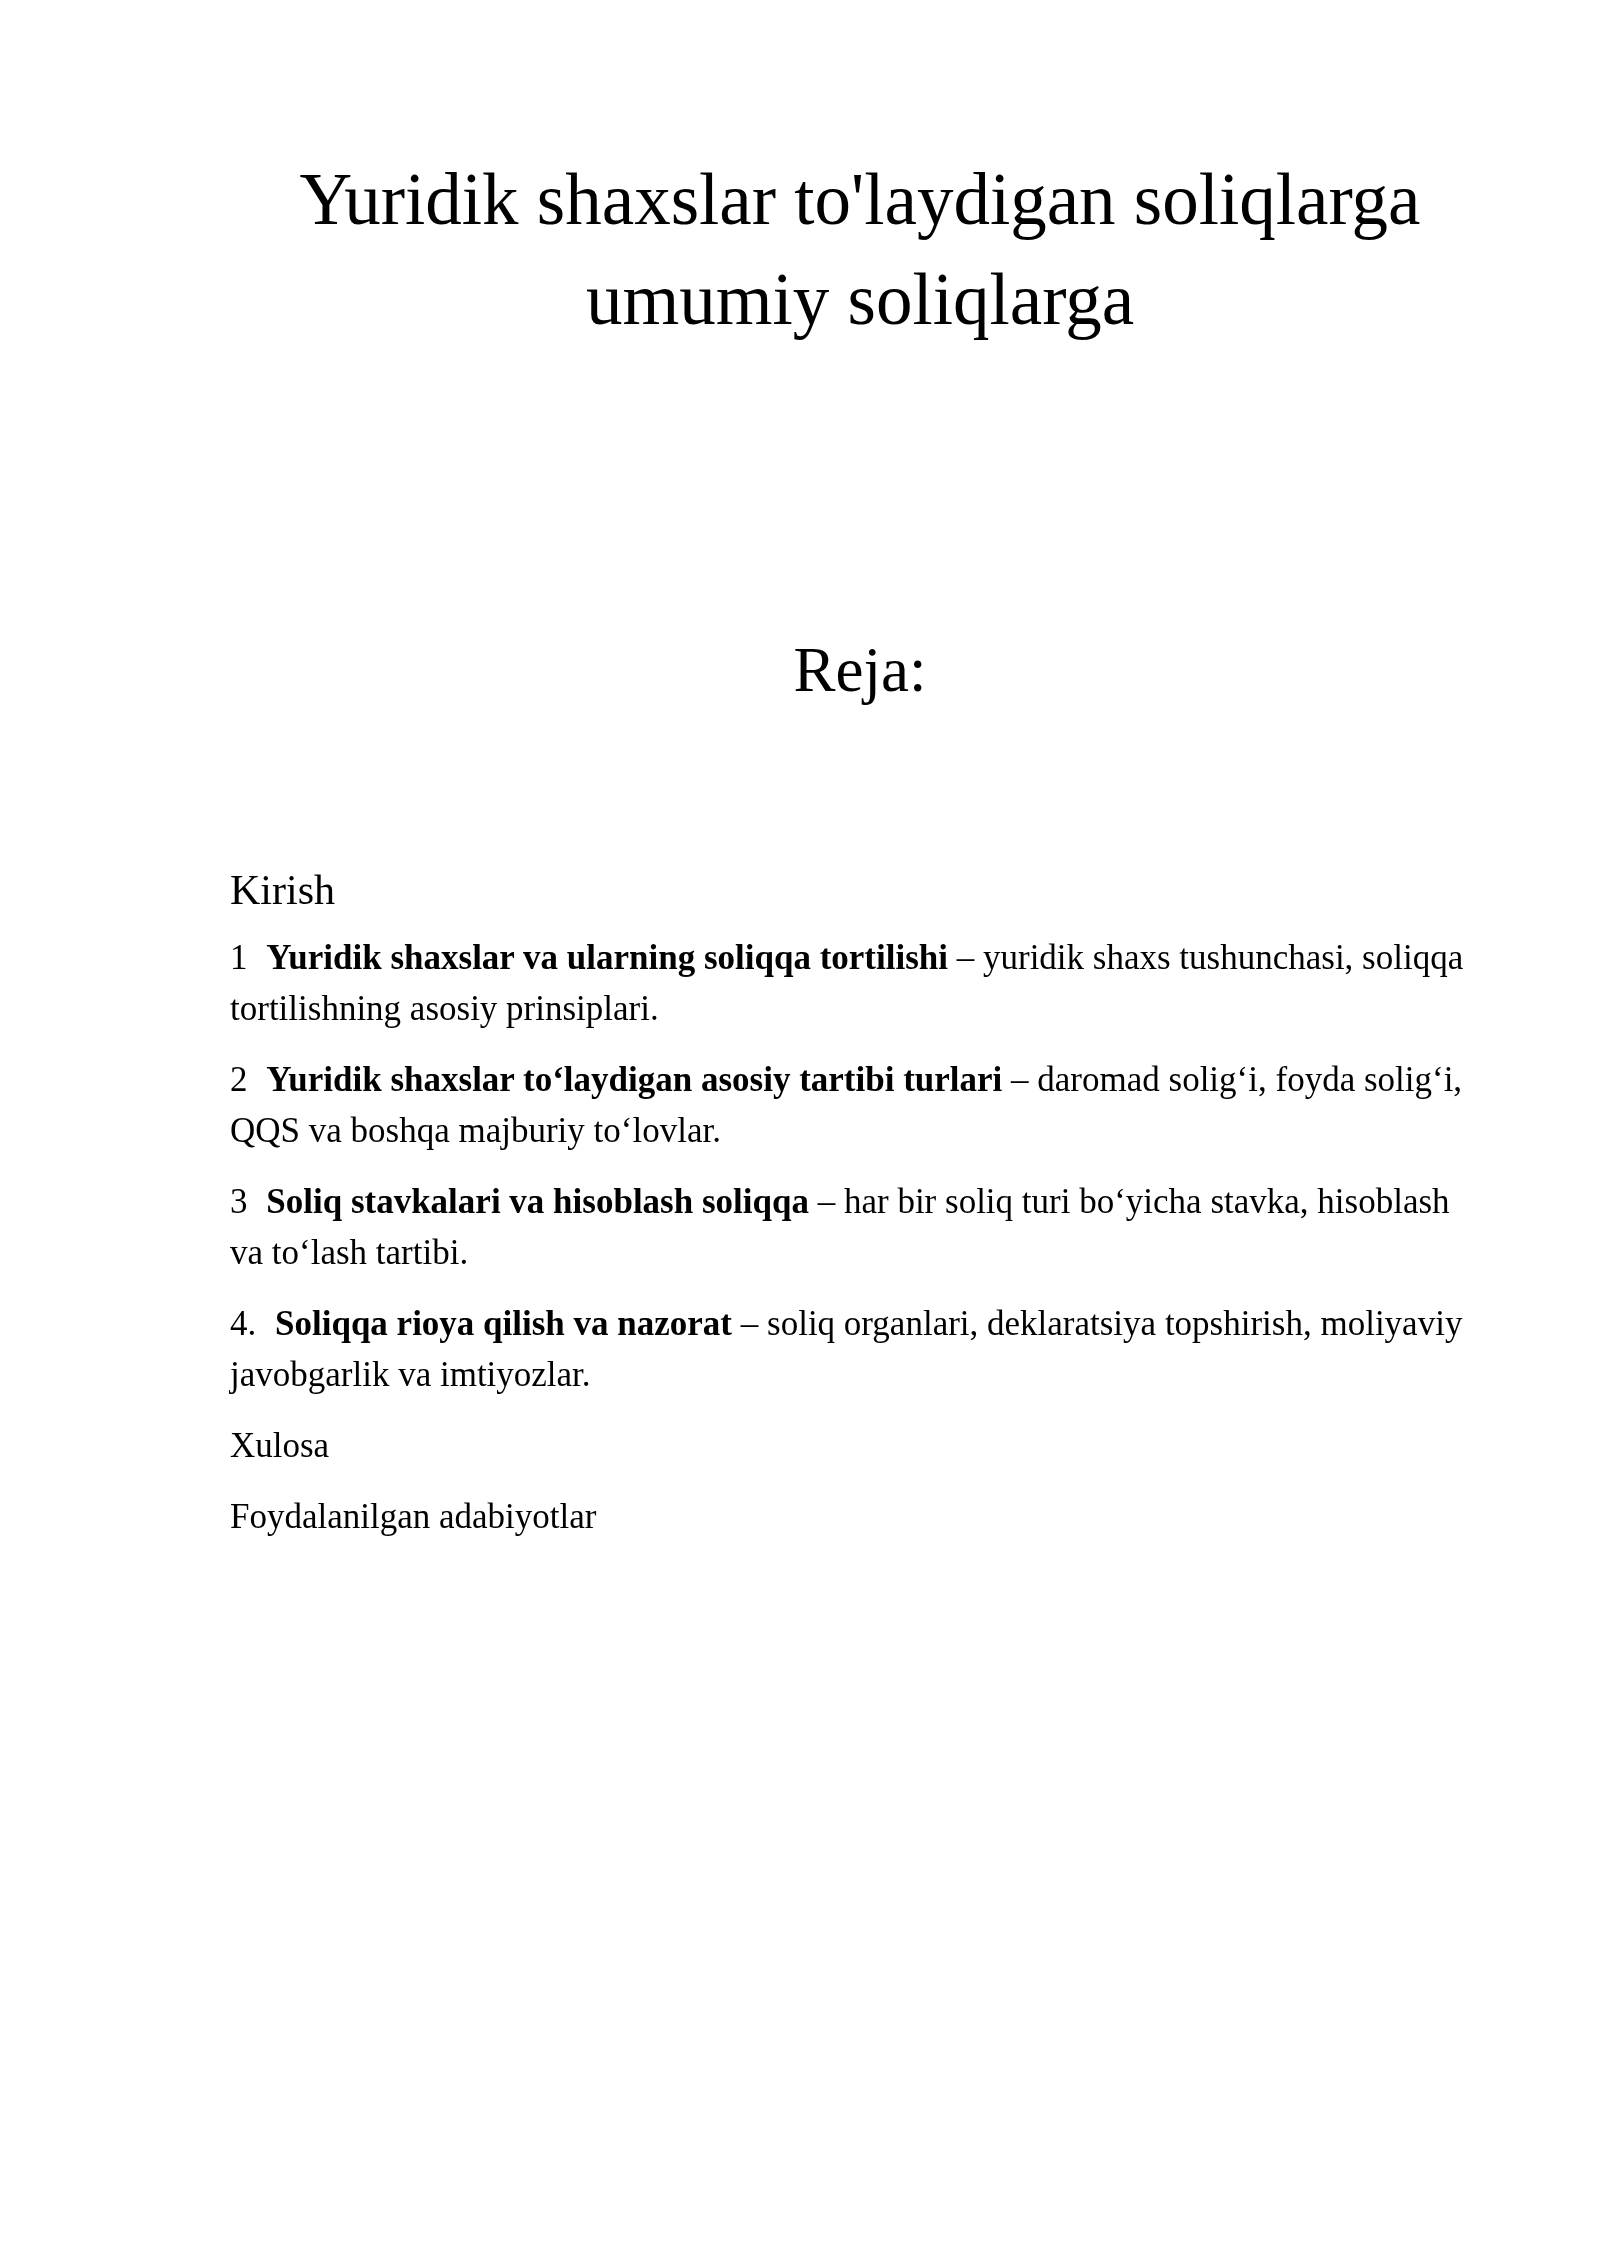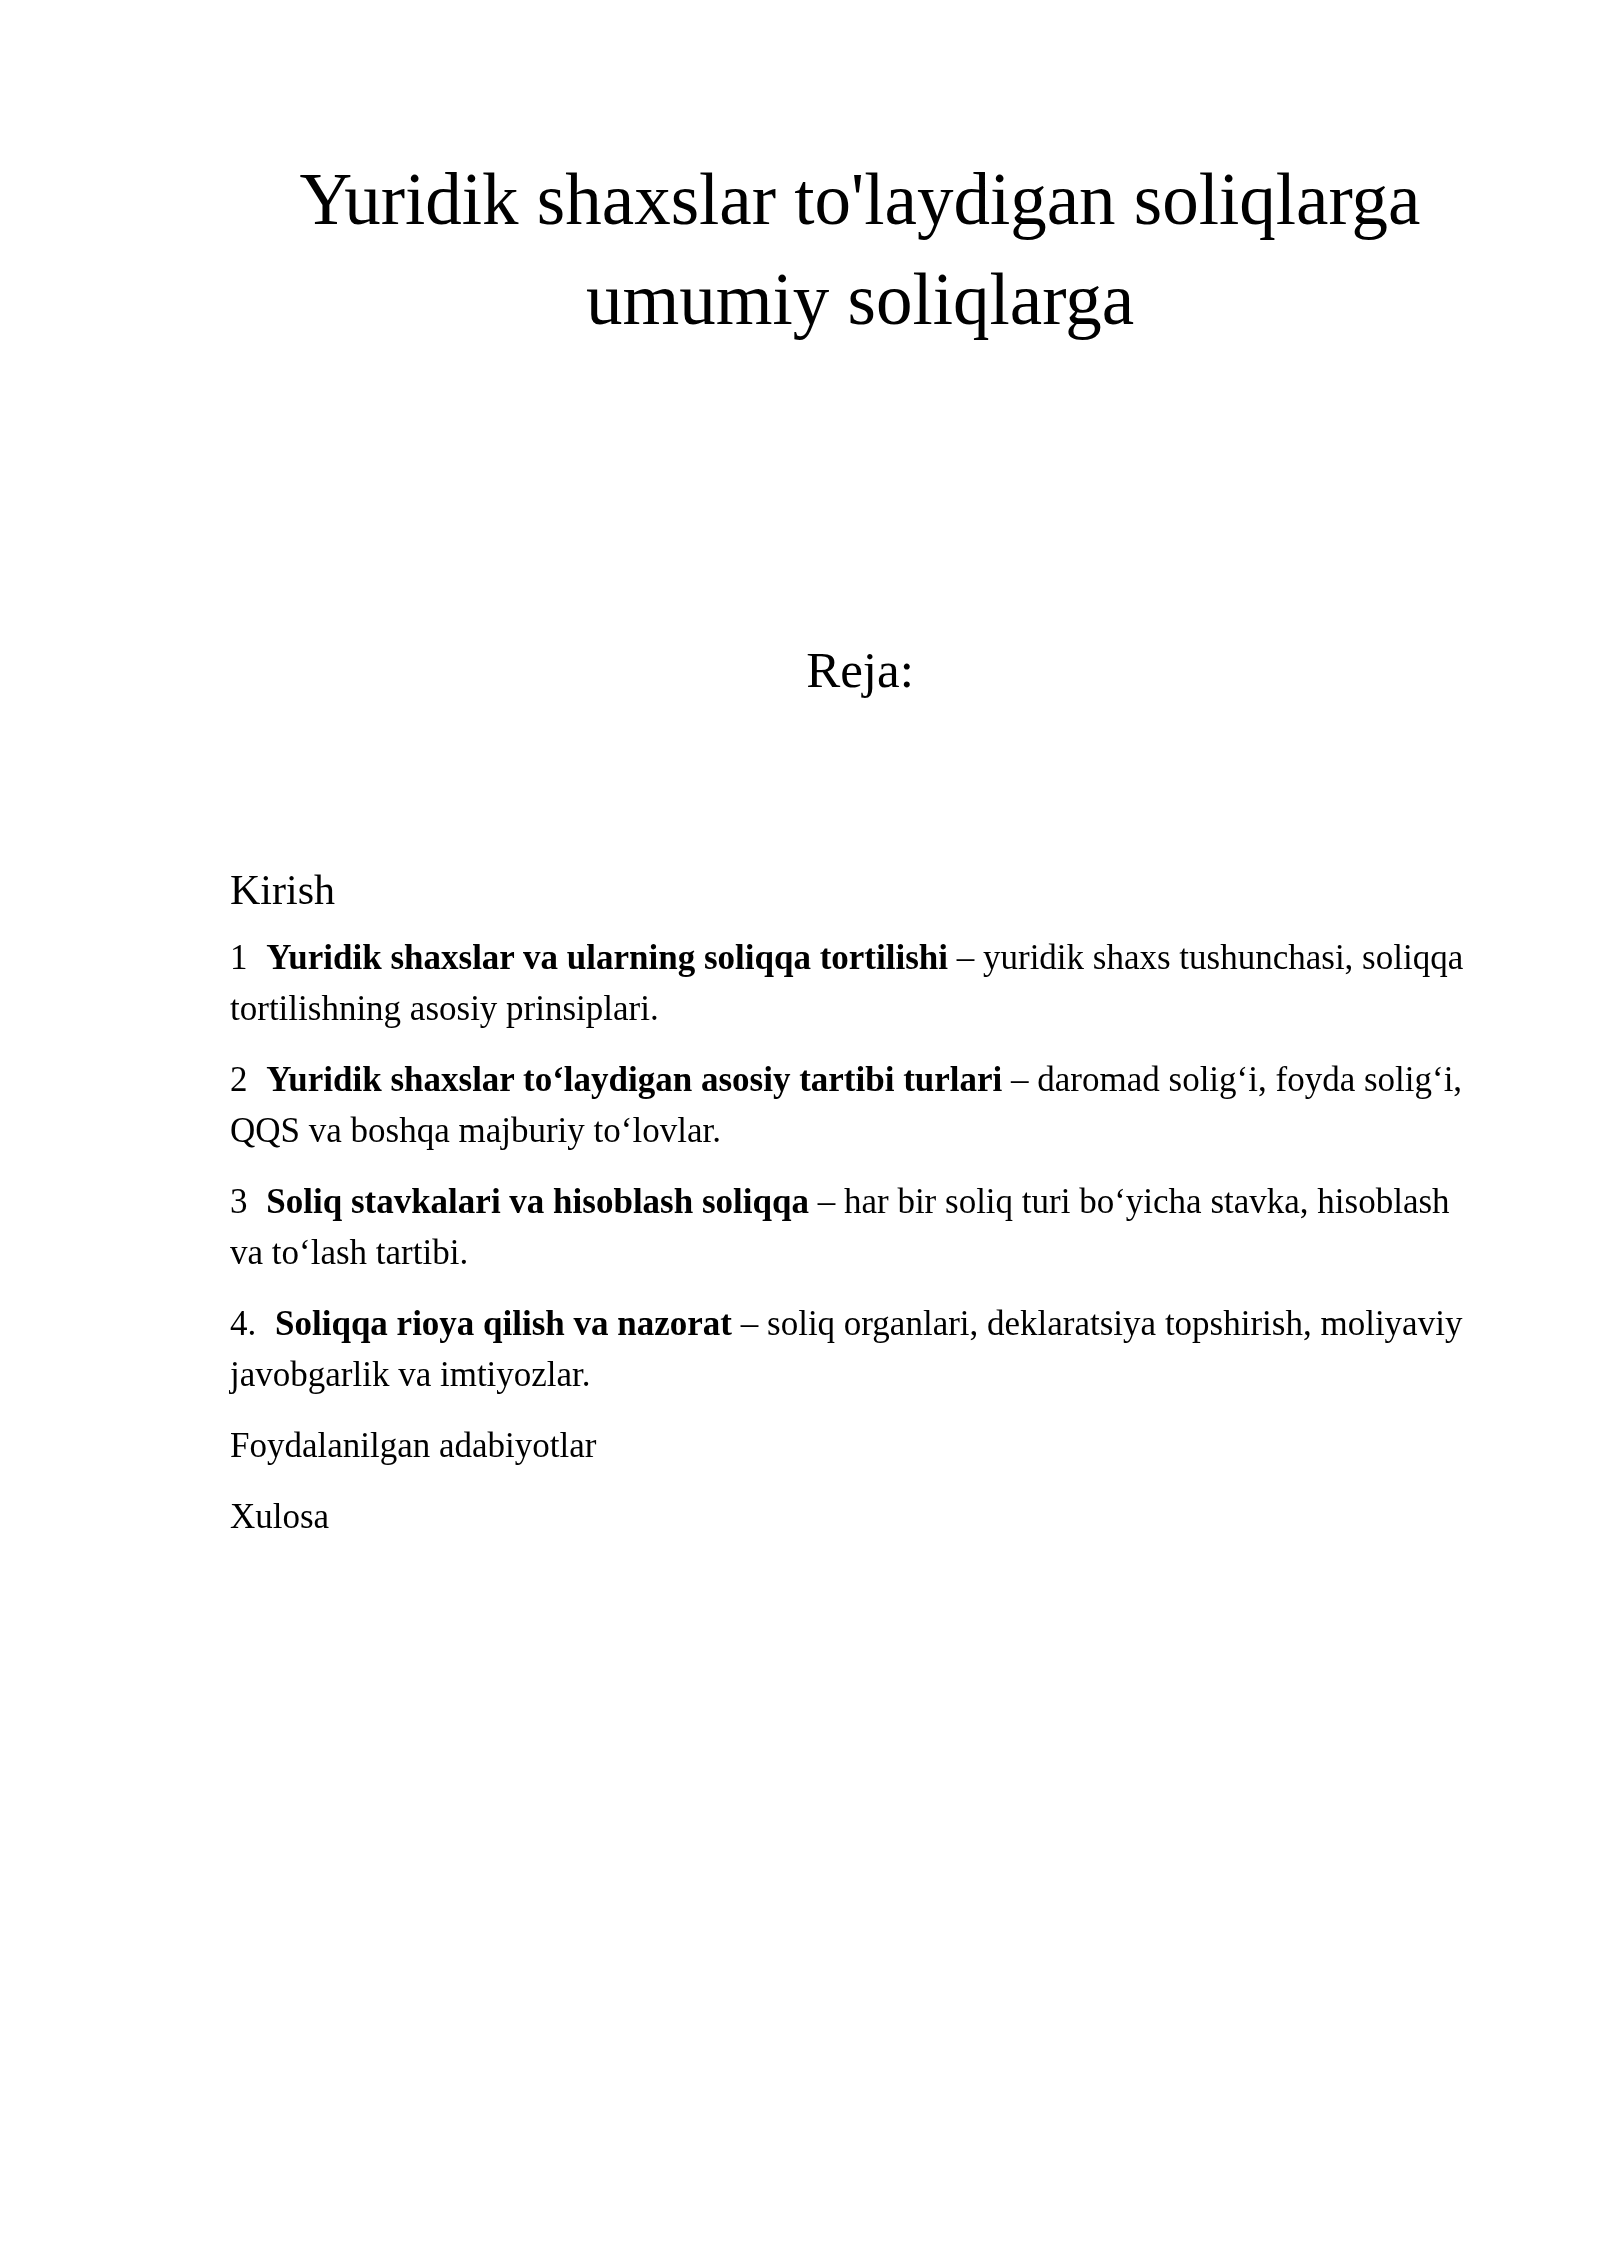--- a/index.html
+++ b/index.html
@@ -32,21 +32,21 @@
       line-height: 100px;
       font-weight: normal;
       margin: 0;
     }
     .plan-heading {
       position: absolute;
       left: 230px;
       width: 1260px;
       top: 620px;
       text-align: center;
-      font-size: 51px;
+      font-size: 63px;
       line-height: 100px;
       font-weight: normal;
       margin: 0;
     }
     .plan {
       position: absolute;
       left: 230px;
       width: 1260px;
       top: 862px;
     }
@@ -85,18 +85,18 @@
     <p class="intro">Kirish</p>
 
     <p class="plan-item"><span class="num">1</span> <b>Yuridik shaxslar va ularning soliqqa tortilishi</b><span> – </span><span>yuridik shaxs tushunchasi, soliqqa tortilishning asosiy prinsiplari.</span></p>
 
     <p class="plan-item"><span class="num">2</span> <b>Yuridik shaxslar to‘laydigan asosiy tartibi turlari</b><span> – </span><span>daromad solig‘i, foyda solig‘i, QQS va boshqa majburiy to‘lovlar.</span></p>
 
     <p class="plan-item"><span class="num">3</span> <b>Soliq stavkalari va hisoblash soliqqa</b><span> – </span><span>har bir soliq turi bo‘yicha stavka, hisoblash va to‘lash tartibi.</span></p>
 
     <p class="plan-item"><span class="num">4.</span> <b>Soliqqa rioya qilish va nazorat</b><span> – </span><span>soliq organlari, deklaratsiya topshirish, moliyaviy javobgarlik va imtiyozlar.</span></p>
 
+    <p class="plain">Xulosa</p>
+
     <p class="plain">Foydalanilgan adabiyotlar</p>
-
-    <p class="plain">Xulosa</p>
   </div>
 
 </div>
 
 </body></html>

